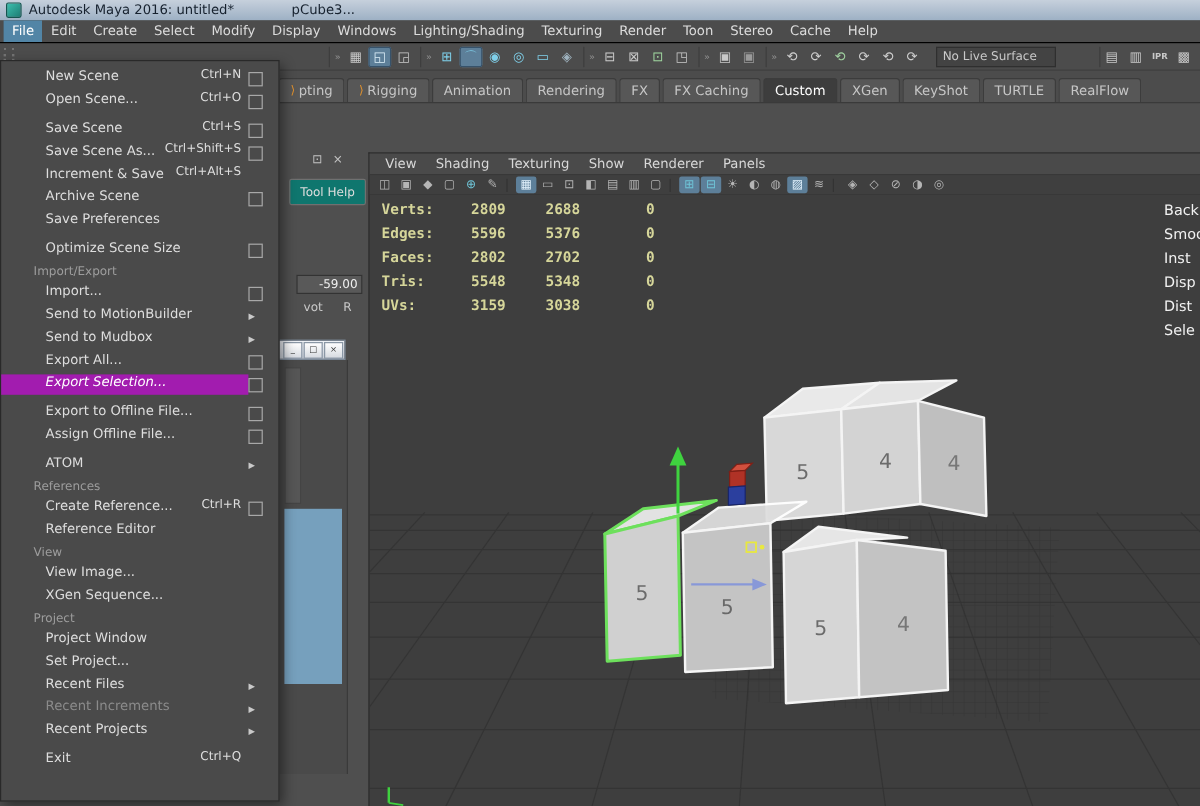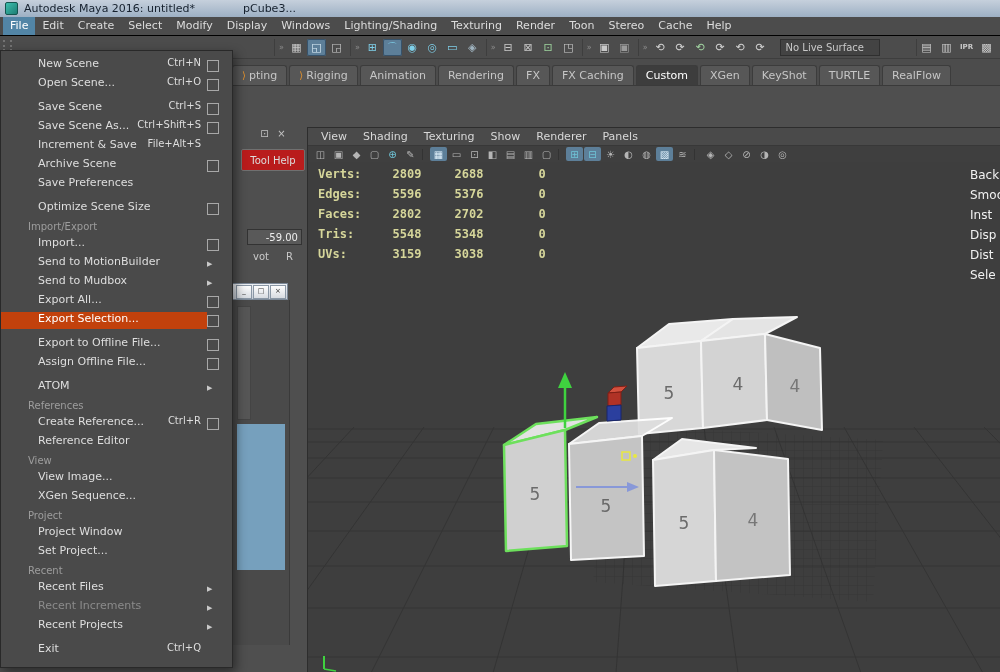--- a/index.html
+++ b/index.html
@@ -37,21 +37,21 @@
   .shelf{position:absolute;top:59px;left:0;right:0;height:26px;background:#4c4c4c;
     display:flex;align-items:flex-end;padding-left:232px;border-bottom:1px solid #3a3a3a;}
   .shelf-tab{height:19px;line-height:19px;padding:0 9px;font-size:11px;color:#c6c6c6;
     background:#575757;border:1px solid #3c3c3c;border-bottom:none;margin-right:2px;
     border-radius:3px 3px 0 0;display:flex;align-items:center;gap:3px;}
   .shelf-tab.active{background:#3d3d3d;color:#fff;text-align:center;}
   .shelf-marker{color:#e0912e;font-size:10px;}
   
   .dock-icons{position:absolute;top:128px;left:258px;display:flex;gap:4px;color:#c2c2c2;font-size:10px;}
   .dock-icons span{width:13px;text-align:center;}
-  .tool-help-tab{position:absolute;top:149px;left:241px;width:62px;height:20px;background:#b91c1c;
+  .tool-help-tab{position:absolute;top:149px;left:241px;width:62px;height:20px;background:#0f766e;
     border:1px solid #707070;border-radius:2px;color:#ddd;font-size:10px;display:flex;
     align-items:center;justify-content:center;}
   .value-field{position:absolute;top:229px;left:247px;width:50px;height:14px;background:#595959;
     border:1px solid #333;color:#eee;font-size:10px;display:flex;align-items:center;
     justify-content:flex-end;padding-right:3px;}
   .pivot-label{position:absolute;top:251px;left:253px;color:#c9c9c9;font-size:10px;}
   .r-label{position:absolute;top:251px;left:286px;color:#c9c9c9;font-size:10px;}
   .mini-window{position:absolute;top:283px;left:231px;width:57px;height:17px;
     background:linear-gradient(#eef1f5,#c7cdd6);border:1px solid #7d8a99;display:flex;
     align-items:center;justify-content:flex-end;gap:1px;padding:0 1px;box-sizing:border-box;}
@@ -84,21 +84,21 @@
   .hud-c3{width:84px;text-align:center;}
   .right-labels{position:absolute;top:3px;left:662px;font-size:12px;color:#f1f1f1;line-height:20px;
     white-space:nowrap;}
   
   .file-menu{position:absolute;left:0;top:50px;width:233px;height:618px;background:#4a4a4a;
     border:1px solid #292929;box-shadow:3px 4px 10px rgba(0,0,0,.45);z-index:50;
     padding-top:5px;box-sizing:border-box;}
   .fm-row{display:flex;align-items:center;height:19px;font-size:11px;color:#dedede;}
   .fm-row.disabled{color:#8b8b8b;}
   .fm-inner{flex:1;display:flex;height:17px;padding-left:37px;padding-right:6px;}
-  .fm-inner.hl{background:#c2410c;color:#fff;}
+  .fm-inner.hl{background:#a21caf;color:#fff;font-style:italic;}
   .fm-label{flex:1;white-space:nowrap;}
   .fm-short{font-size:10px;white-space:nowrap;}
   .fm-optcol{width:25px;display:flex;align-items:center;height:100%;}
   .fm-optbox{width:10px;height:10px;border:1px solid #a8a8a8;display:inline-block;}
   .fm-sub{font-size:7px;color:#c9c9c9;}
   .fm-header{height:17px;line-height:17px;padding-left:27px;font-size:10px;color:#9d9d9d;white-space:nowrap;}
   .fm-sep{height:5px;}
 </style>
 </head>
 <body>
@@ -450,21 +450,21 @@
             <span class="fm-label">Save Scene As...</span>
             <span class="fm-short">Ctrl+Shift+S</span>
           </div>
           <div class="fm-optcol">
             <span class="fm-optbox"></span>
           </div>
         </div>
         <div class="fm-row">
           <div class="fm-inner">
             <span class="fm-label">Increment &amp; Save</span>
-            <span class="fm-short">File+Alt+S</span>
+            <span class="fm-short">Ctrl+Alt+S</span>
           </div>
           <div class="fm-optcol"></div>
         </div>
         <div class="fm-row">
           <div class="fm-inner">
             <span class="fm-label">Archive Scene</span>
           </div>
           <div class="fm-optcol">
             <span class="fm-optbox"></span>
           </div>
@@ -586,21 +586,20 @@
             <span class="fm-label">Project Window</span>
           </div>
           <div class="fm-optcol"></div>
         </div>
         <div class="fm-row">
           <div class="fm-inner">
             <span class="fm-label">Set Project...</span>
           </div>
           <div class="fm-optcol"></div>
         </div>
-        <div class="fm-header">Recent</div>
         <div class="fm-row">
           <div class="fm-inner">
             <span class="fm-label">Recent Files</span>
           </div>
           <div class="fm-optcol">
             <span class="fm-sub">▶</span>
           </div>
         </div>
         <div class="fm-row disabled">
           <div class="fm-inner">

